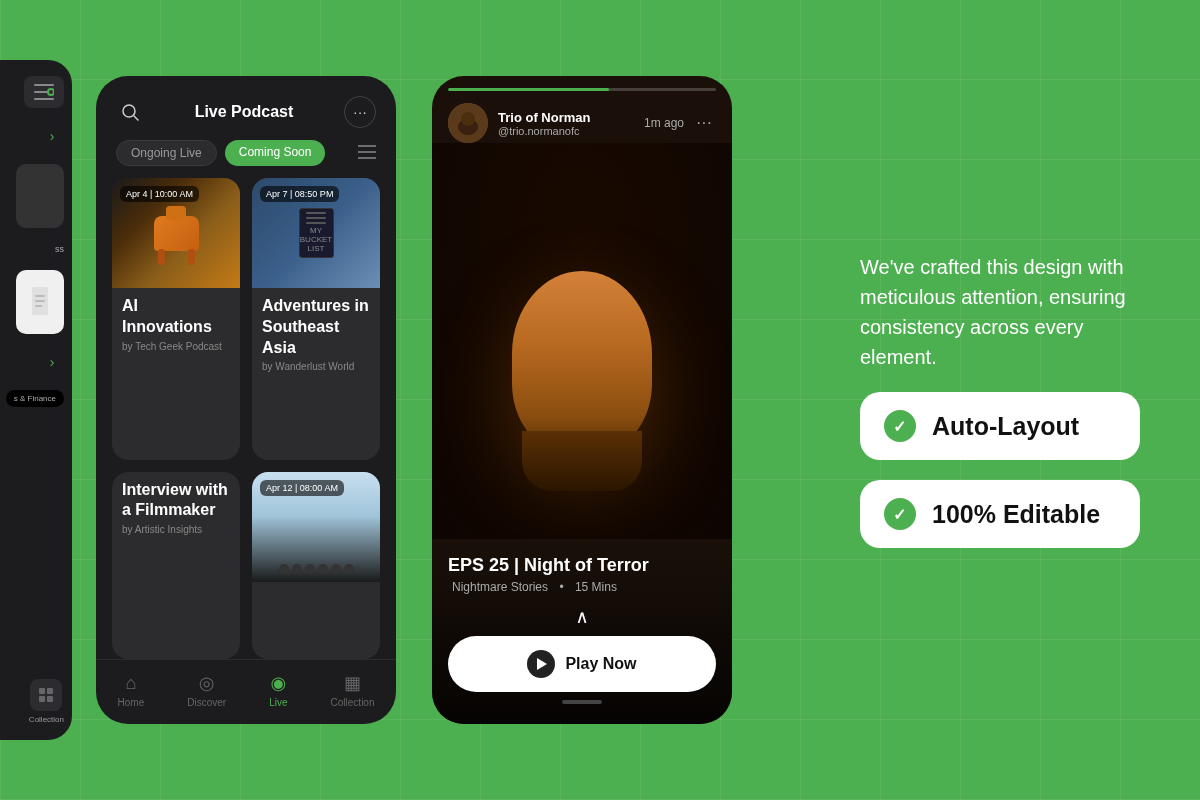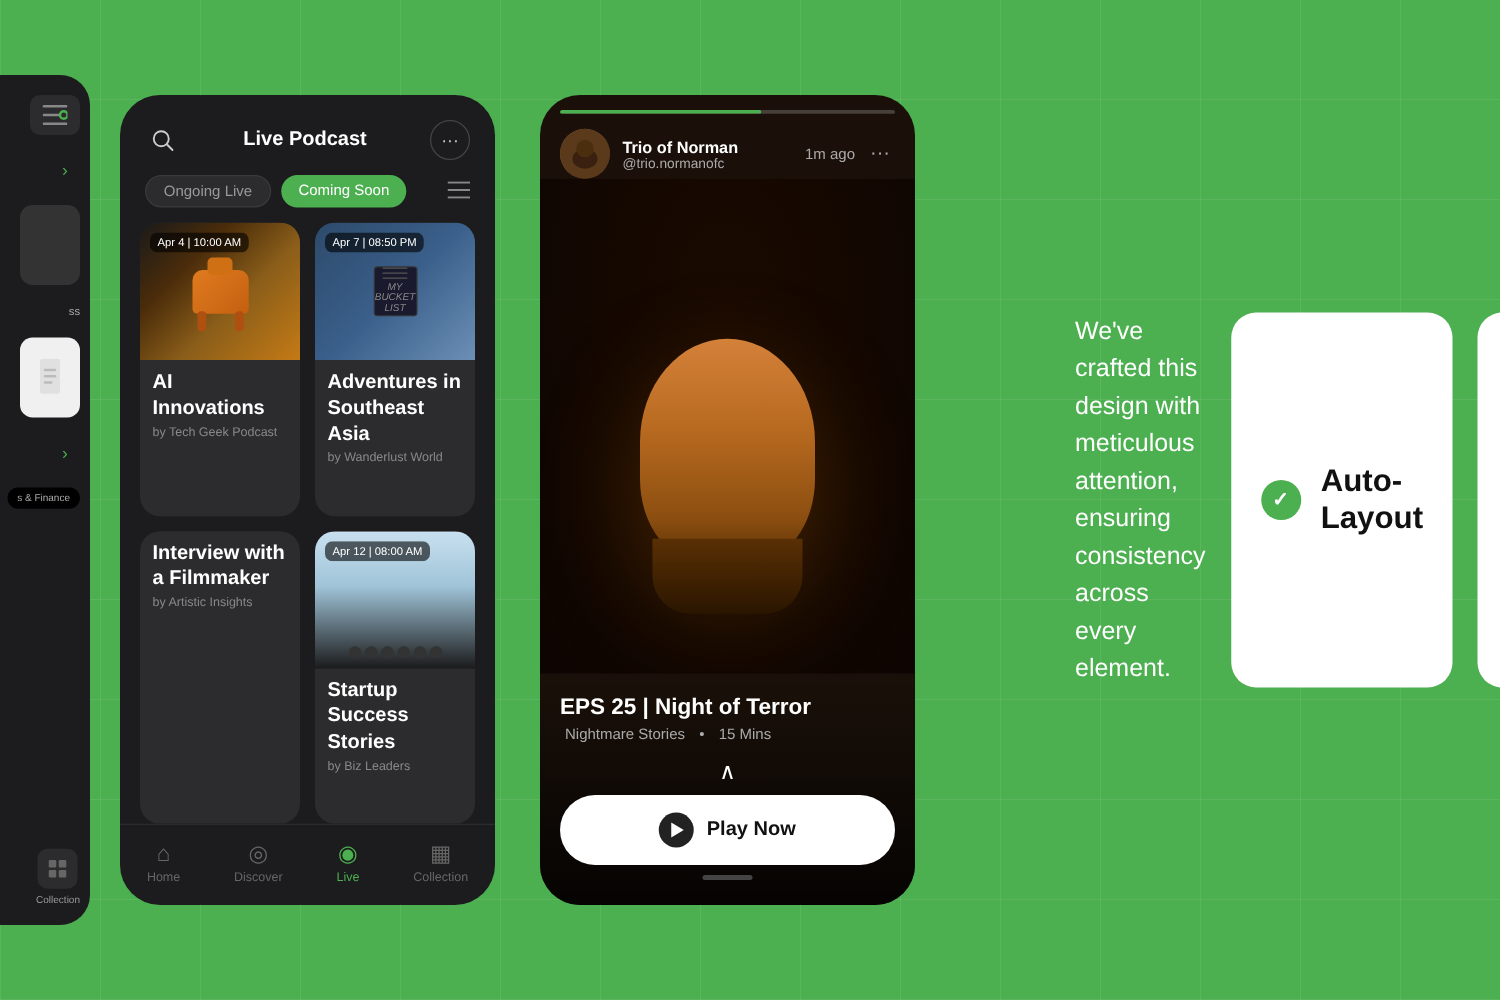--- a/index.html
+++ b/index.html
@@ -264,30 +264,29 @@
 
     .thumb-book {
       background: linear-gradient(135deg, #2d4a6b 0%, #3a5f8a 50%, #6b8fb5 100%);
       width: 100%; height: 100%;
       display: flex;
       align-items: center;
       justify-content: center;
     }
 
     .thumb-book-inner {
-      width: 35px; height: 40px;
+      width: 35px; height: 50px;
       background: #1a1a2e;
       border-radius: 3px;
       border: 1px solid #333;
       display: flex;
       flex-direction: column;
       align-items: center;
       justify-content: center;
       gap: 3px;
-      font-style: italic;
     }
 
     .thumb-book-line {
       width: 20px; height: 2px;
       background: #555;
       border-radius: 1px;
     }
 
     .thumb-silhouette {
       background: radial-gradient(circle at 30% 40%, #2a1a0a 0%, #0d0d0d 70%);
@@ -562,21 +561,21 @@
     }
 
     
     .right-info {
       position: absolute;
       right: 60px;
       top: 50%;
       transform: translateY(-50%);
       width: 280px;
       display: flex;
-      flex-direction: row;
+      flex-direction: column;
       gap: 20px;
     }
 
     .info-text {
       color: #fff;
       font-size: 20px;
       line-height: 1.5;
       font-weight: 400;
     }
 
@@ -732,24 +731,20 @@
               <div class="crowd-head"></div>
               <div class="crowd-head"></div>
               <div class="crowd-head"></div>
               <div class="crowd-head"></div>
               <div class="crowd-head"></div>
               <div class="crowd-head"></div>
             </div>
           </div>
           <div class="date-badge">Apr 12 | 08:00 AM</div>
         </div>
-        <div class="pod-info">
-          <div class="pod-title">Startup Success Stories</div>
-          <div class="pod-author">by Biz Leaders</div>
-        </div>
       </div>
     </div>
 
     <div class="bottom-nav">
       <div class="nav-item">
         <span class="nav-icon">⌂</span>
         <span class="nav-label">Home</span>
       </div>
       <div class="nav-item">
         <span class="nav-icon">◎</span>

